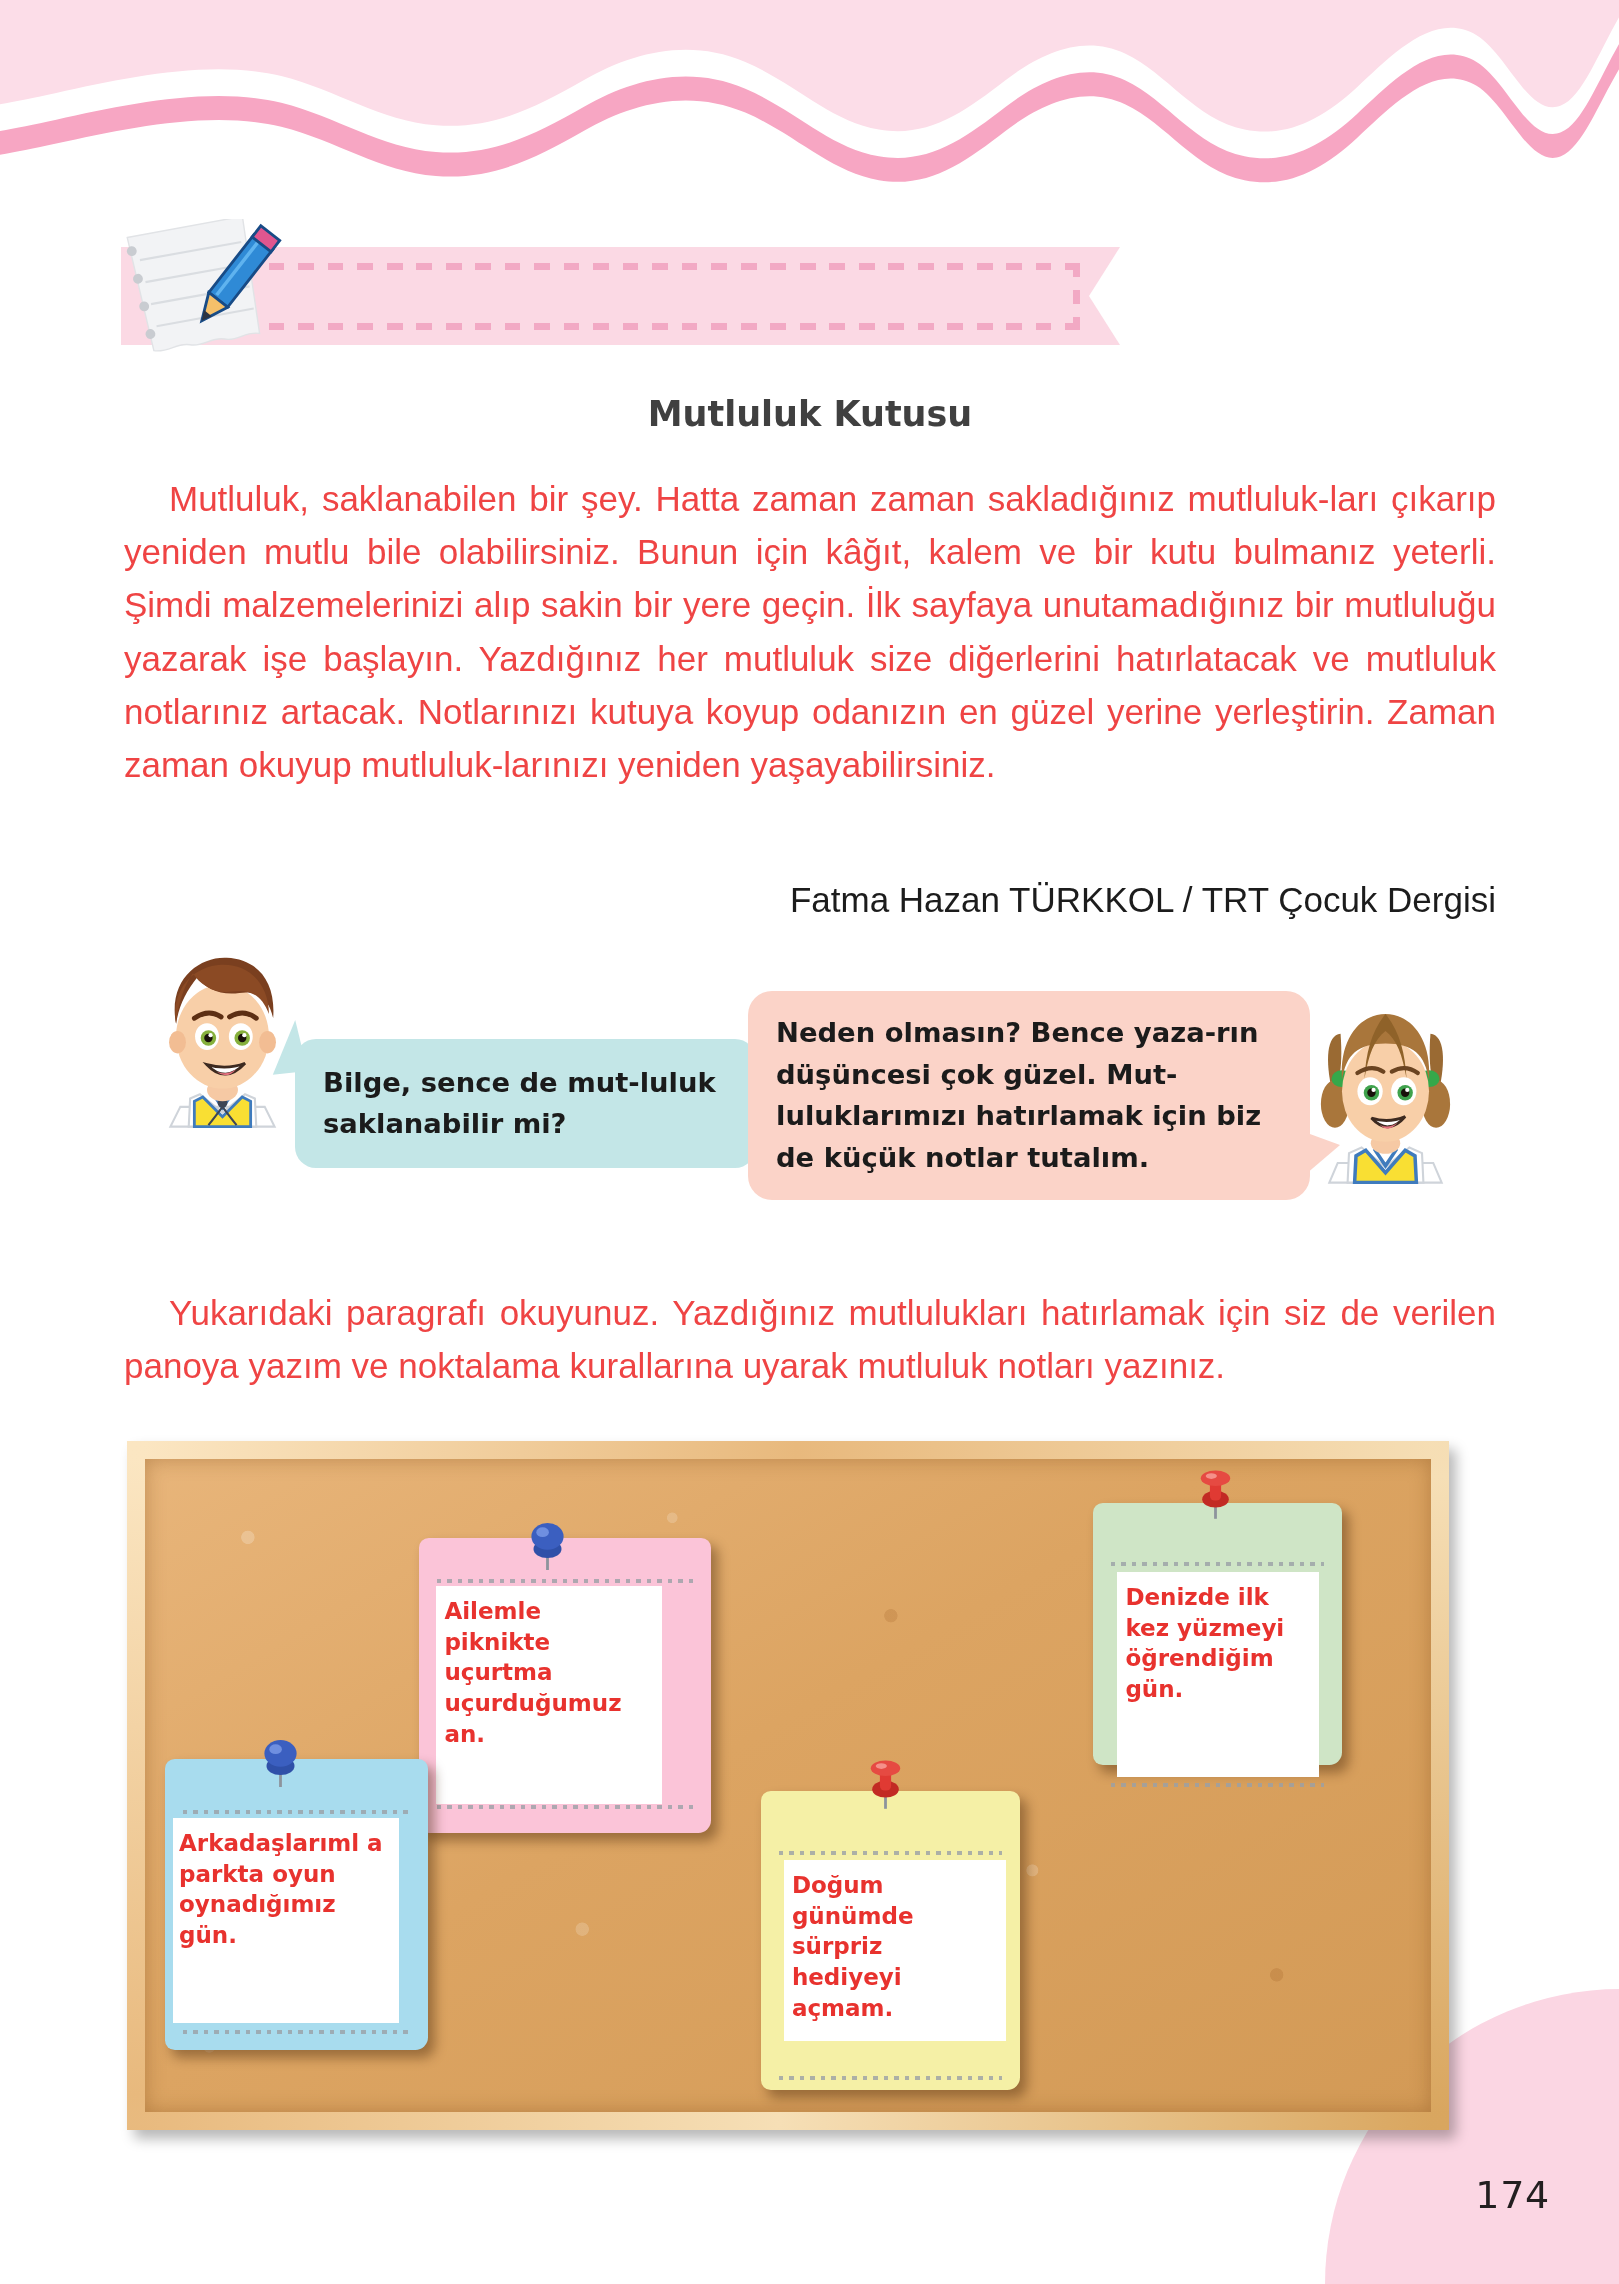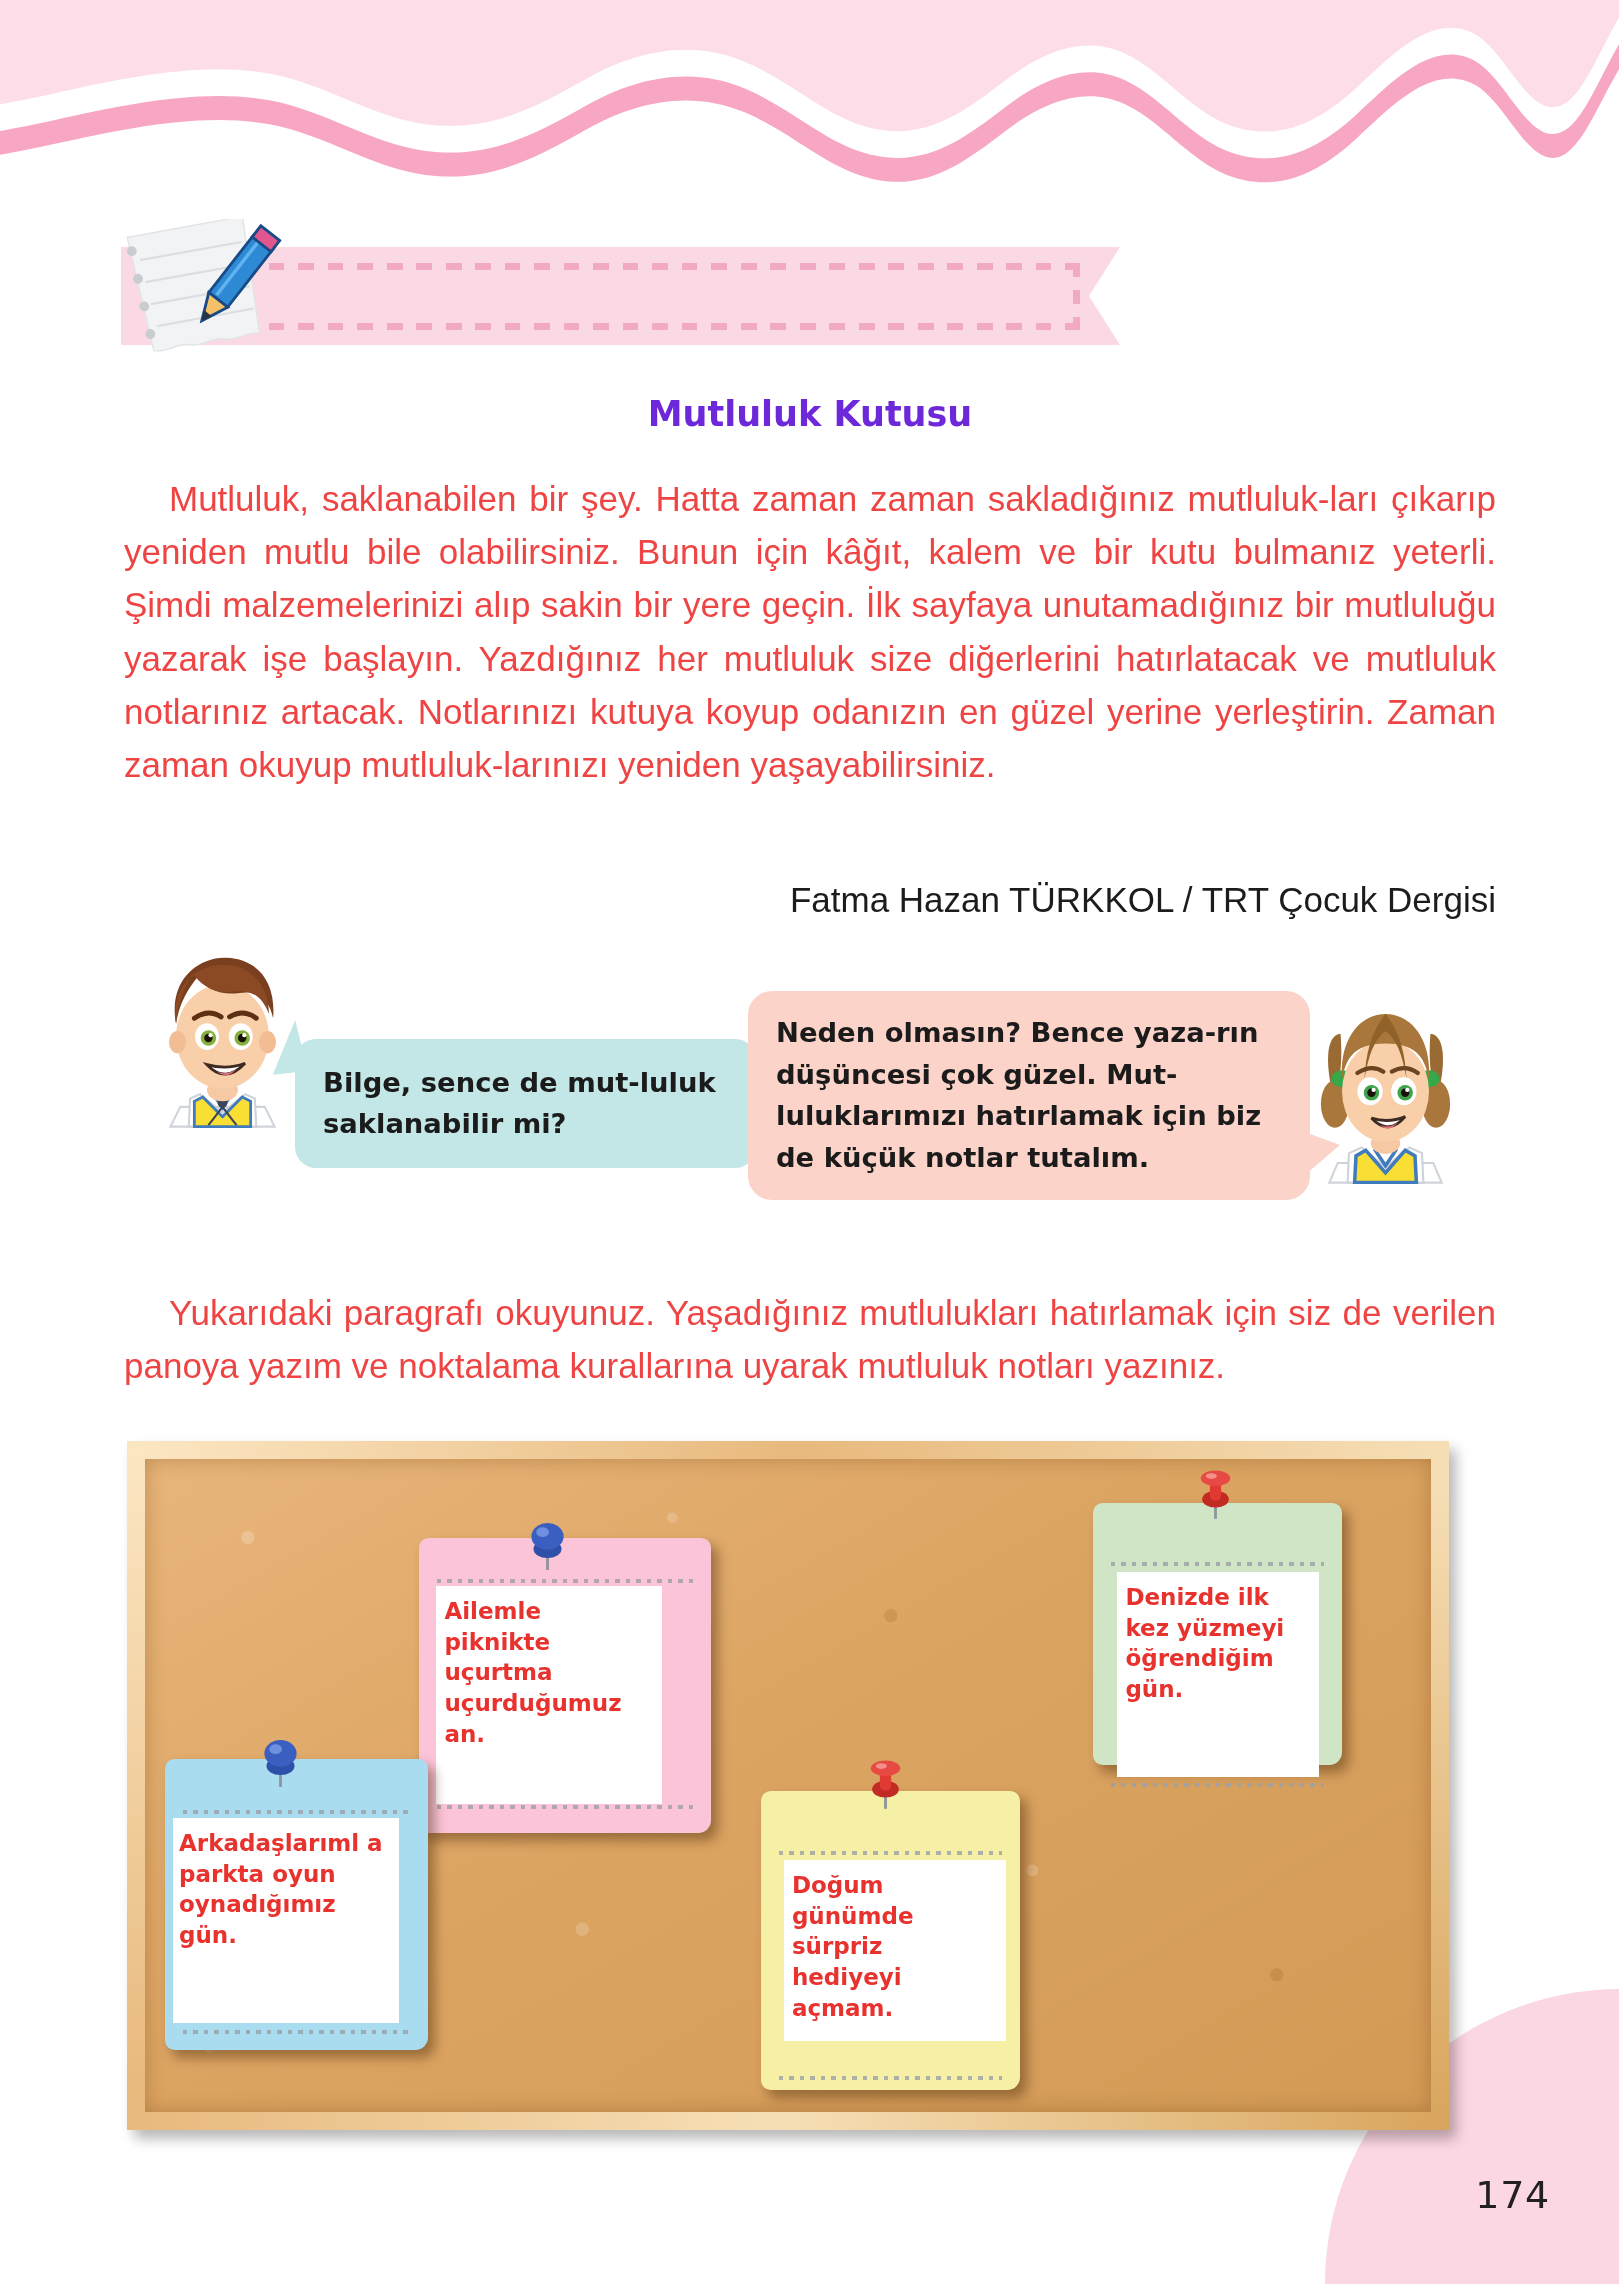--- a/index.html
+++ b/index.html
@@ -44,21 +44,21 @@
     font-family:"DejaVu Sans",sans-serif;font-weight:bold;font-size:44px;
     color:#cc5d8f;letter-spacing:1.4px;white-space:nowrap;
     -webkit-text-stroke:0.7px #b94f7d;
   }
   .notepad{position:absolute;left:-8.4px;top:-28px;width:176px;height:141px;}
 
   
   .col{position:absolute;left:124px;width:1372px;z-index:5;}
   .story-title{
     top:394px;text-align:center;
-    font-family:"DejaVu Sans",sans-serif;font-weight:bold;font-size:35px;color:#6d28d9;
+    font-family:"DejaVu Sans",sans-serif;font-weight:bold;font-size:35px;color:#404040;
   }
   .para{
     font-family:"Liberation Sans",sans-serif;font-size:35px;line-height:1.52;
     color:#ef4444;text-align:justify;
   }
   .para.p1{top:472px;}
   .indent{display:inline-block;width:45px;}
   .credit{
     top:880px;text-align:right;
     font-family:"Liberation Sans",sans-serif;font-size:35px;color:#1c1c1c;
@@ -283,21 +283,21 @@
   <circle cx="100" cy="152" r="6" fill="#19110a"></circle>
     <circle cx="148" cy="152" r="6" fill="#19110a"></circle>
   <circle cx="103" cy="148" r="3" fill="#ffffff"></circle>
     <circle cx="151" cy="148" r="3" fill="#ffffff"></circle>
   <path d="M80,124 q20,-13 37,-2" stroke="#6b4421" stroke-width="6" fill="none" stroke-linecap="round"></path>
   <path d="M129,122 q19,-11 37,2" stroke="#6b4421" stroke-width="6" fill="none" stroke-linecap="round"></path>
   <path d="M100,188 q24,26 48,-2 q-24,10 -48,2 Z" fill="#ffffff" stroke="#3d2a20" stroke-width="4"></path>
   <path d="M112,198 q12,12 26,-4 q-13,10 -26,4 Z" fill="#e4707f"></path>
 </svg>
 
-<div class="col para p2"><span class="indent"></span><span>Yukarıdaki paragrafı okuyunuz. Yaşadığınız mutlulukları hatırlamak için siz de verilen panoya yazım ve noktalama kurallarına uyarak mutluluk notları yazınız.</span></div>
+<div class="col para p2"><span class="indent"></span><span>Yukarıdaki paragrafı okuyunuz. Yazdığınız mutlulukları hatırlamak için siz de verilen panoya yazım ve noktalama kurallarına uyarak mutluluk notları yazınız.</span></div>
 
 <div class="board">
   <div class="board-inner"></div>
   <div class="board-frame"></div>
 
   <div class="note note-pink">
     <div class="perf"></div>
     <div class="perf perf-b"></div>
     <div class="sheet">Ailemle piknikte uçurtma uçurduğumuz an.</div>
     <svg class="pin" style="left:104px;top:-19.7px;" viewBox="0 0 70 78">

